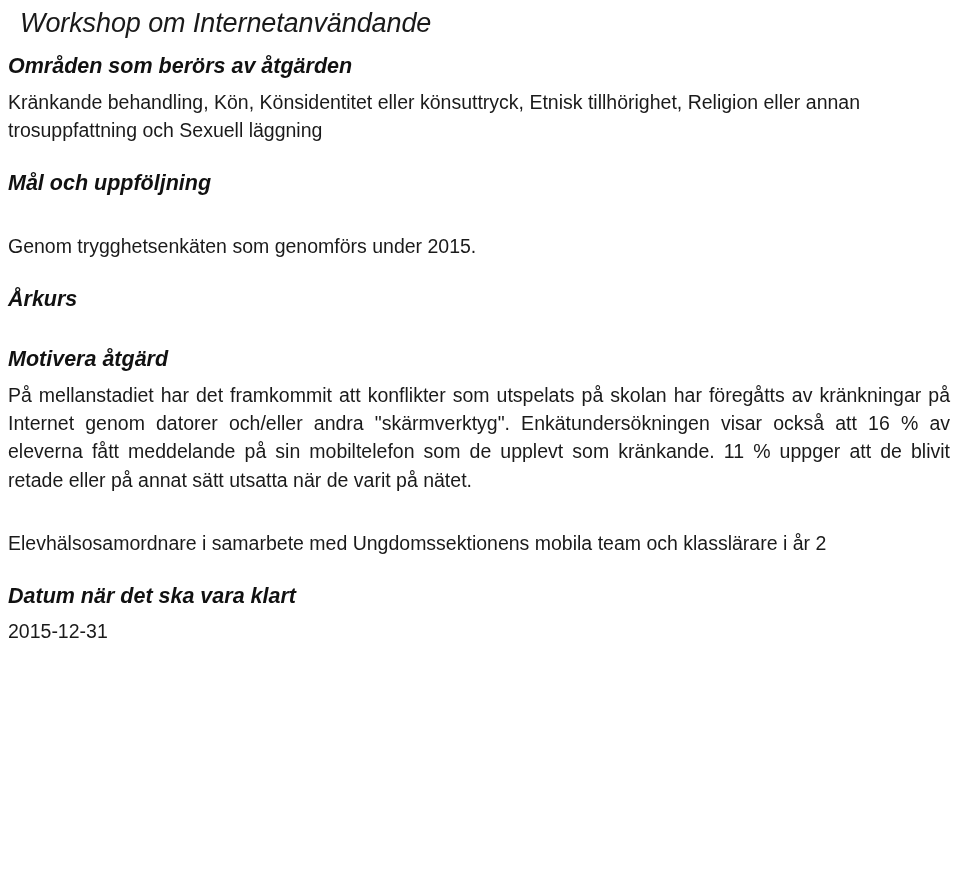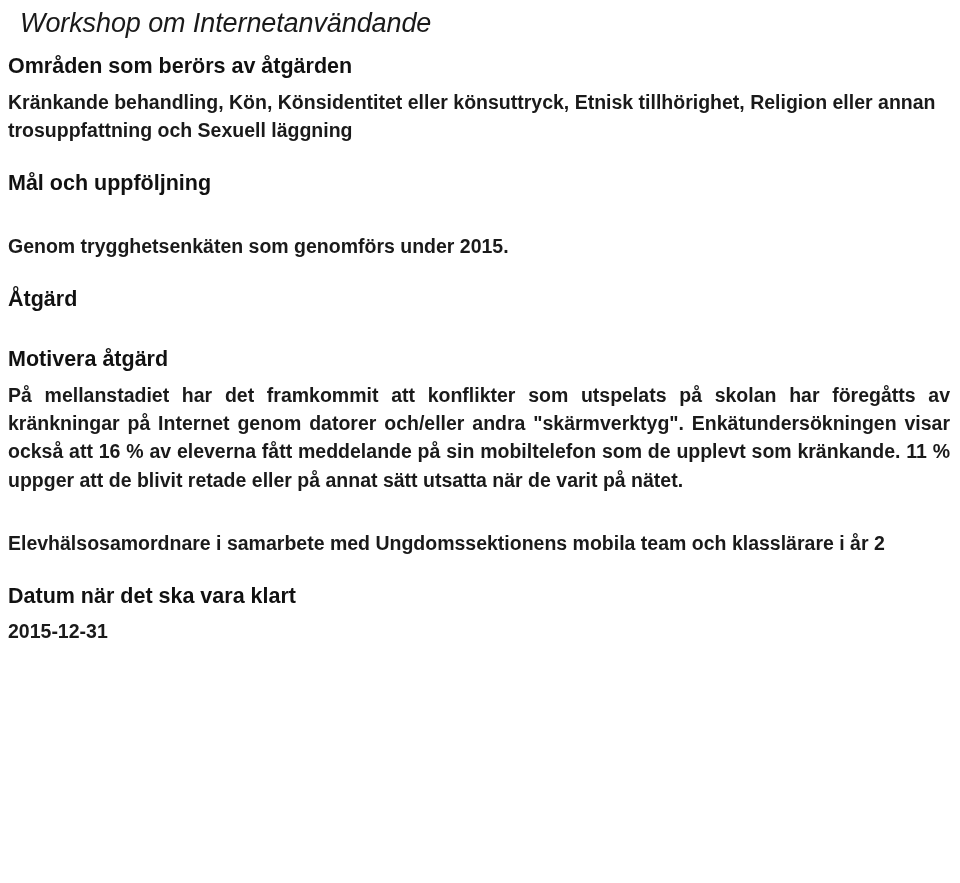--- a/index.html
+++ b/index.html
@@ -36,25 +36,26 @@
   }
 
   .section-heading {
     font-size: 21.5px;
     font-weight: 700;
     line-height: 1.2;
     margin: 0;
     padding: 0;
     color: #111111;
     white-space: nowrap;
+    font-style: italic;
   }
 
   .body-text {
     font-size: 19.5px;
-    font-weight: 700;
+    font-weight: 400;
     line-height: 1.44;
     margin: 0;
     padding: 0;
     color: #1a1a1a;
   }
 
   .just {
     text-align: justify;
     text-align-last: left;
     text-justify: inter-word;
@@ -88,21 +89,21 @@
   <div class="sect">
     <h2 class="section-heading">Mål och uppföljning</h2>
     <div class="gap-sm"></div>
     <div class="gap-para"></div>
     <p class="body-text">Genom trygghetsenkäten som genomförs under 2015.</p>
   </div>
 
   <div class="gap-xl"></div>
 
   <div class="sect">
-    <h2 class="section-heading">Åtgärd</h2>
+    <h2 class="section-heading">Årkurs</h2>
     <div class="gap-sm"></div>
   </div>
 
   <div class="gap-xl"></div>
 
   <div class="sect">
     <h2 class="section-heading">Motivera åtgärd</h2>
     <div class="gap-sm"></div>
     <p class="body-text just">På mellanstadiet har det framkommit att konflikter som utspelats på skolan har föregåtts av kränkningar på Internet genom datorer och/eller andra "skärmverktyg". Enkätundersökningen visar också att 16 % av eleverna fått meddelande på sin mobiltelefon som de upplevt som kränkande. 11 % uppger att de blivit retade eller på annat sätt utsatta när de varit på nätet.</p>
   </div>

